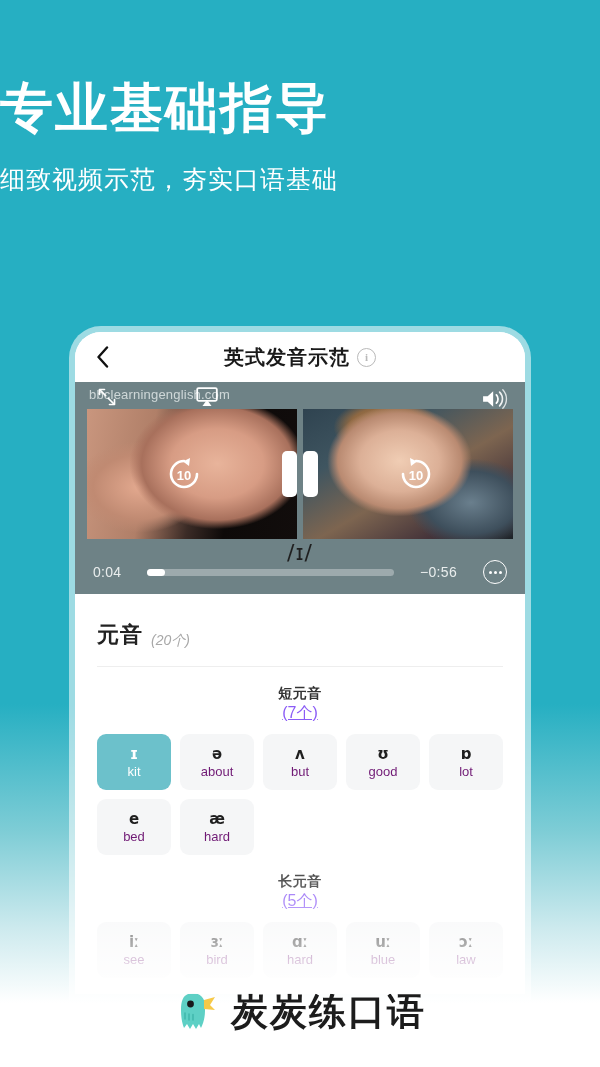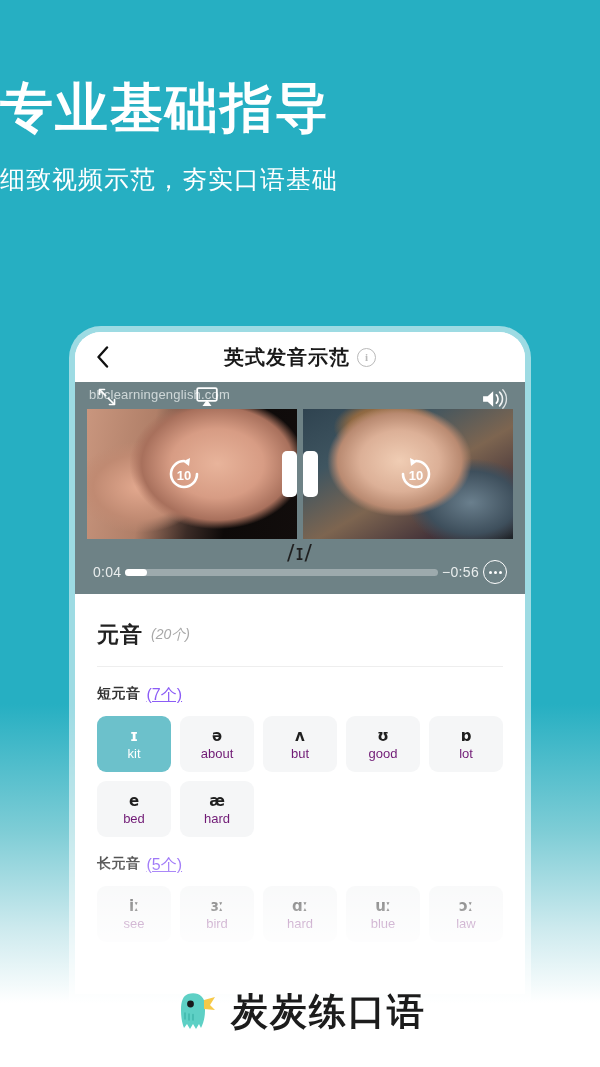--- a/index.html
+++ b/index.html
@@ -96,41 +96,41 @@
     display:flex;gap:6px;cursor:pointer;z-index:4;
   }
   .pause-bar{width:15px;height:46px;background:#ffffff;border-radius:5px;}
 
   .phonetic{
     position:absolute;left:0;right:0;top:158px;text-align:center;
     font-size:22px;color:#1f1f1f;font-family:"DejaVu Sans",sans-serif;letter-spacing:1px;
   }
   .ctrlbar{
     position:absolute;left:0;right:0;bottom:8px;height:28px;
-    display:flex;align-items:center;gap:4px;padding:0 18px;box-sizing:border-box;
+    display:flex;align-items:center;gap:26px;padding:0 18px;box-sizing:border-box;
   }
   .t-cur,.t-rem{font-size:14px;color:#e9eded;letter-spacing:.3px;white-space:nowrap;}
   .track{
     flex:1;height:7px;border-radius:4px;background:#9daaad;position:relative;cursor:pointer;
   }
   .track-fill{position:absolute;left:0;top:0;bottom:0;width:7%;background:#ffffff;border-radius:4px;}
   .ic-more{
     width:22px;height:22px;border-radius:50%;border:1.6px solid #ffffff;
     display:flex;align-items:center;justify-content:center;gap:2px;flex:0 0 auto;cursor:pointer;
   }
   .dot{width:3px;height:3px;border-radius:50%;background:#ffffff;}
 
   
   .content{padding:0 22px;background:#fff;position:relative;}
-  .sec-head{display:flex;align-items:center;gap:8px;padding:26px 0 16px 0;}
+  .sec-head{display:flex;align-items:flex-end;gap:8px;padding:26px 0 16px 0;}
   .sec-title{font-size:22px;font-weight:700;color:#222;letter-spacing:1px;}
   .sec-count{font-size:14px;color:#a8a8a8;font-style:italic;}
   .divider{height:1px;background:#eeeeee;}
 
-  .sub-head{display:flex;align-items:flex-start;gap:6px;padding:18px 0 10px 0;}
+  .sub-head{display:flex;align-items:center;padding:18px 0 10px 0;flex-direction:column;}
   .sub-title{font-size:14px;font-weight:700;color:#333;letter-spacing:.5px;}
   .sub-count{font-size:16px;color:#8b5cf6;text-decoration:underline;}
 
   .grid{display:flex;flex-wrap:wrap;gap:9px;}
   .tile{
     width:74px;height:56px;border-radius:9px;background:#f5f6f7;
     display:flex;flex-direction:column;align-items:center;justify-content:center;gap:3px;
     cursor:pointer;box-sizing:border-box;
   }
   .tile.sel{background:#6cc1cb;}

